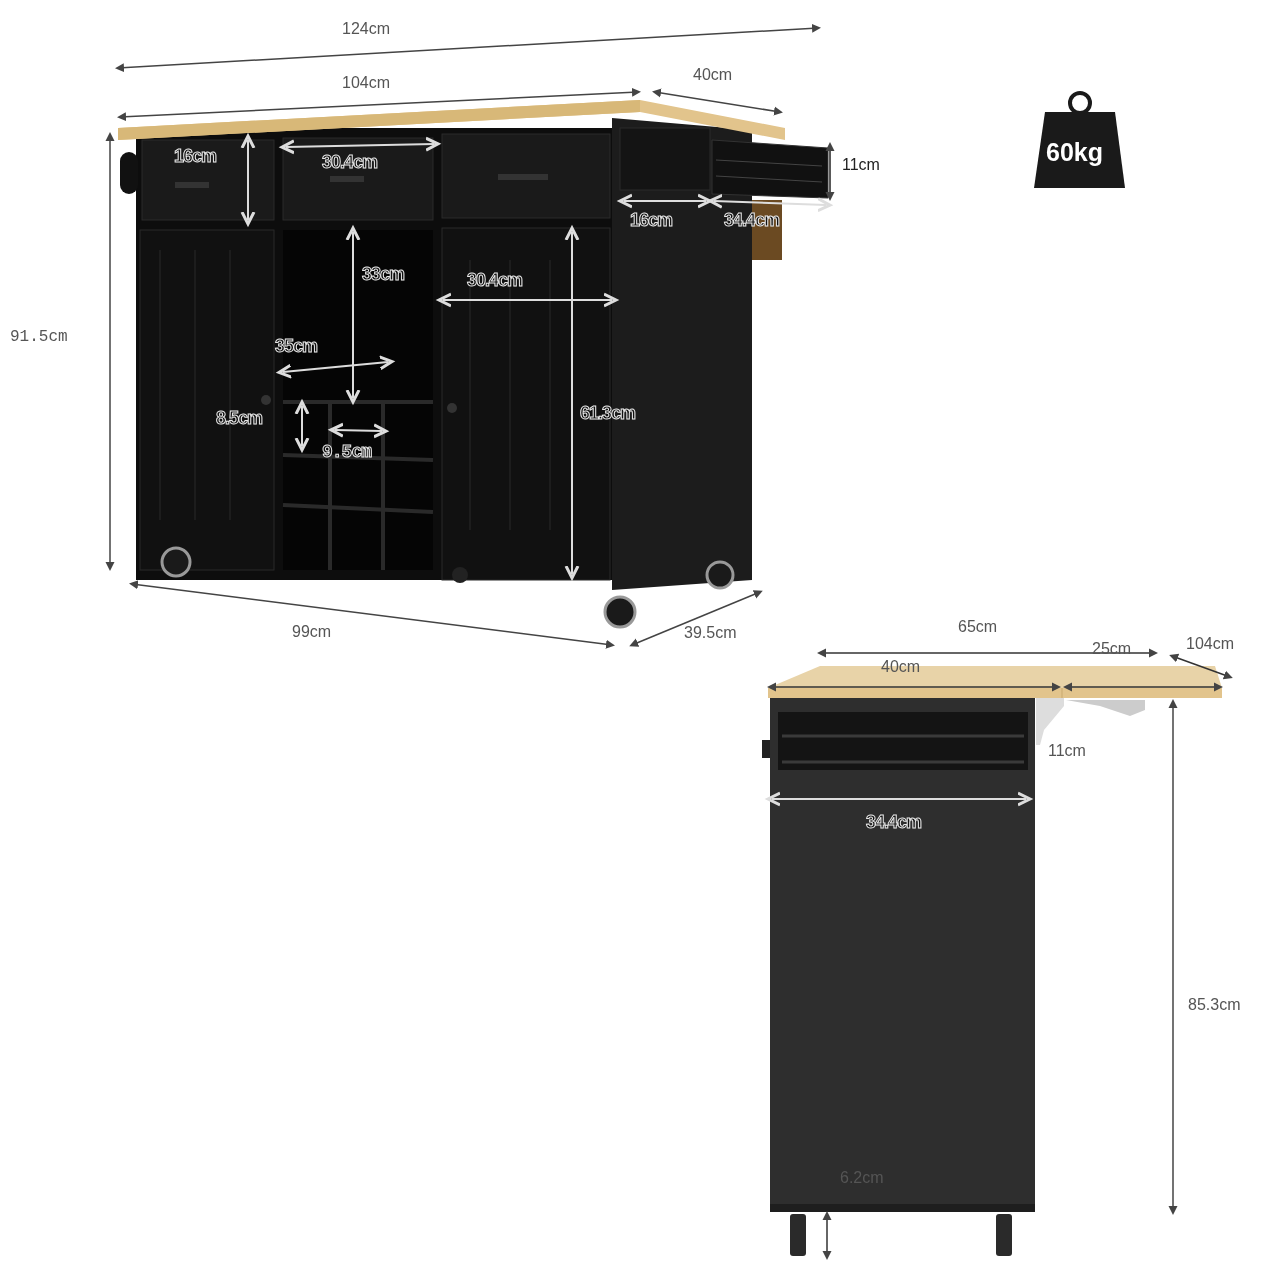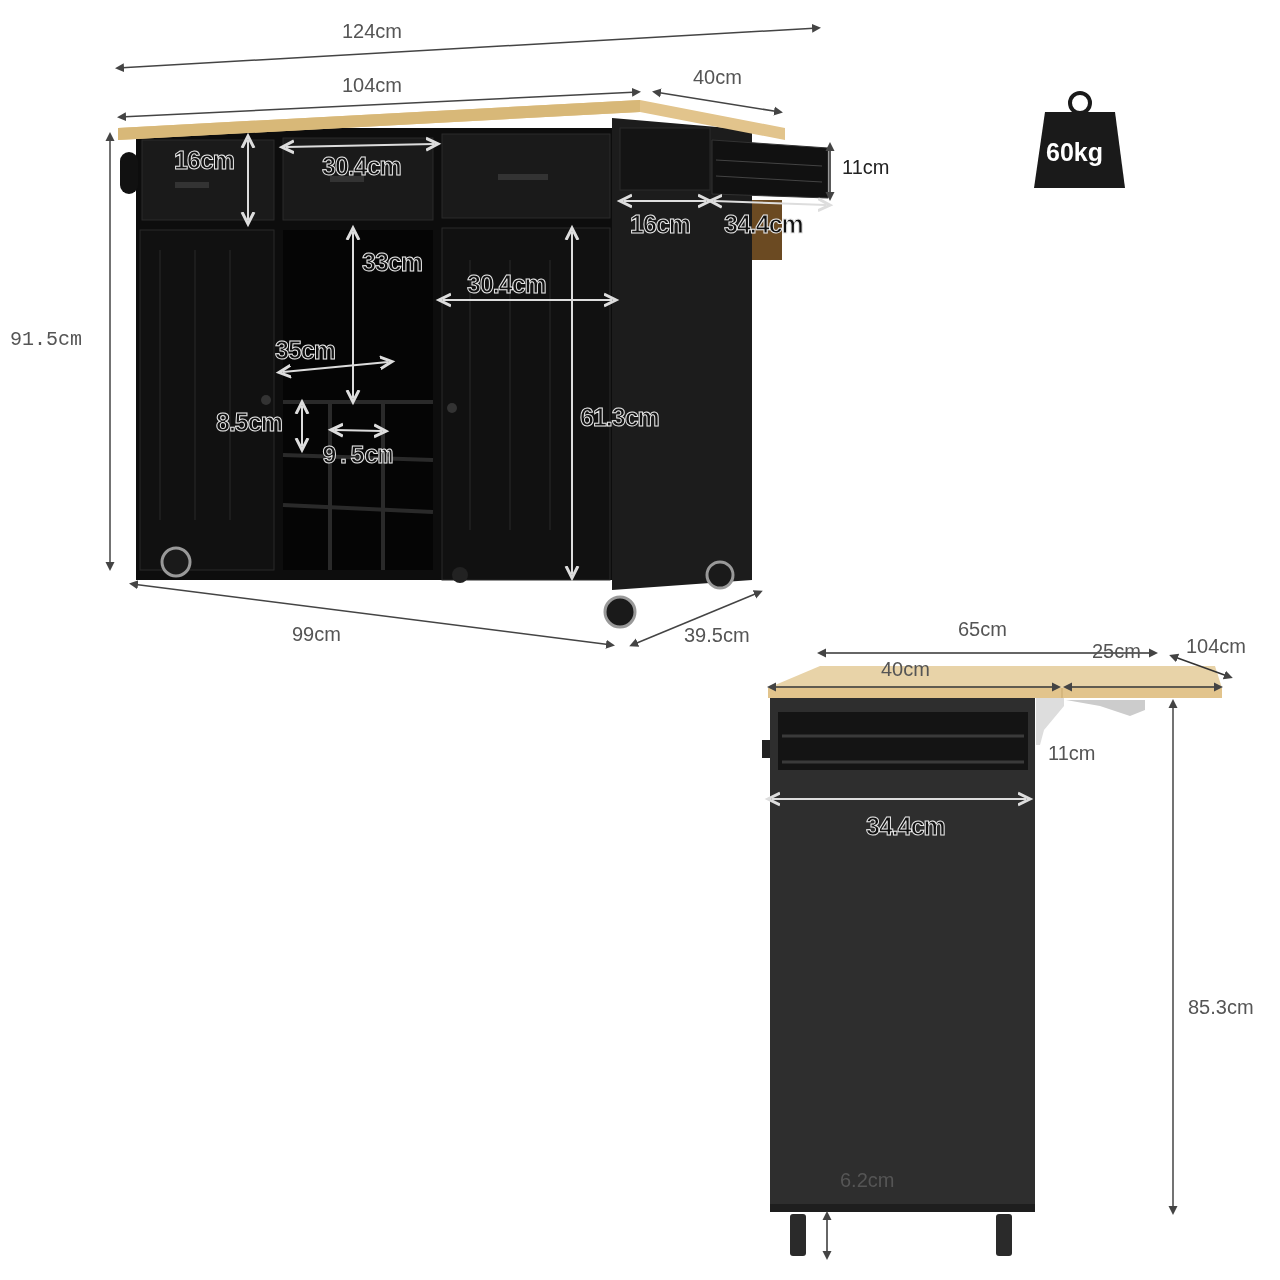--- a/index.html
+++ b/index.html
@@ -1,19 +1,19 @@
 <!DOCTYPE html>
 <html><head>
 <meta charset="utf-8">
 <style>
   html, body { margin:0; padding:0; background:#ffffff; }
   body { width:1280px; height:1280px; position:relative; overflow:hidden; font-family:"Liberation Sans", sans-serif; }
   .abs { position:absolute; }
-  .dim { position:absolute; color:#555; font-size:20px; white-space:nowrap; font-family:"Liberation Sans", sans-serif; }
-  .dim-in { position:absolute; color:#111; font-size:25px; font-weight:bold; white-space:nowrap; letter-spacing:-1px;
+  .dim { position:absolute; color:#555; font-size:16px; white-space:nowrap; font-family:"Liberation Sans", sans-serif; }
+  .dim-in { position:absolute; color:#111; font-size:18px; font-weight:bold; white-space:nowrap; letter-spacing:-1px;
             -webkit-text-stroke:1px #e8e8e8; font-family:"Liberation Sans", sans-serif; }
   svg { position:absolute; left:0; top:0; }
 </style>
 </head>
 <body>
 
 <svg width="1280" height="1280">
   <defs>
     <marker id="ah" markerWidth="8" markerHeight="8" refX="4" refY="4" orient="auto-start-reverse">
       <path d="M0,1 L6,4 L0,7 z" fill="#444"></path>
@@ -132,21 +132,21 @@
 <div class="dim" style="left:693px;top:66px;">40cm</div>
 <div class="dim" style="left:10px;top:328px;font-family:Liberation Mono, monospace;">91.5cm</div>
 <div class="dim" style="left:292px;top:623px;">99cm</div>
 <div class="dim" style="left:684px;top:624px;">39.5cm</div>
 <div class="dim" style="left:842px;top:156px;color:#222;">11cm</div>
 
 <div class="dim-in" style="left:174px;top:146px;">16cm</div>
 <div class="dim-in" style="left:322px;top:152px;">30.4cm</div>
 <div class="dim-in" style="left:630px;top:210px;">16cm</div>
 <div class="dim-in" style="left:724px;top:210px;">34.4cm</div>
-<div class="dim-in" style="left:362px;top:248px;">33cm</div>
+<div class="dim-in" style="left:362px;top:264px;">33cm</div>
 <div class="dim-in" style="left:275px;top:336px;">35cm</div>
 <div class="dim-in" style="left:467px;top:270px;">30.4cm</div>
 <div class="dim-in" style="left:580px;top:403px;">61.3cm</div>
 <div class="dim-in" style="left:216px;top:408px;">8.5cm</div>
 <div class="dim-in" style="left:322px;top:442px;font-family:Liberation Mono, monospace;">9.5cm</div>
 
 <div class="abs" style="left:1046px;top:138px;color:#fff;font-size:25px;font-weight:bold;text-align:right;">60kg</div>
 
 <div class="dim" style="left:958px;top:618px;">65cm</div>
 <div class="dim" style="left:881px;top:658px;">40cm</div>

